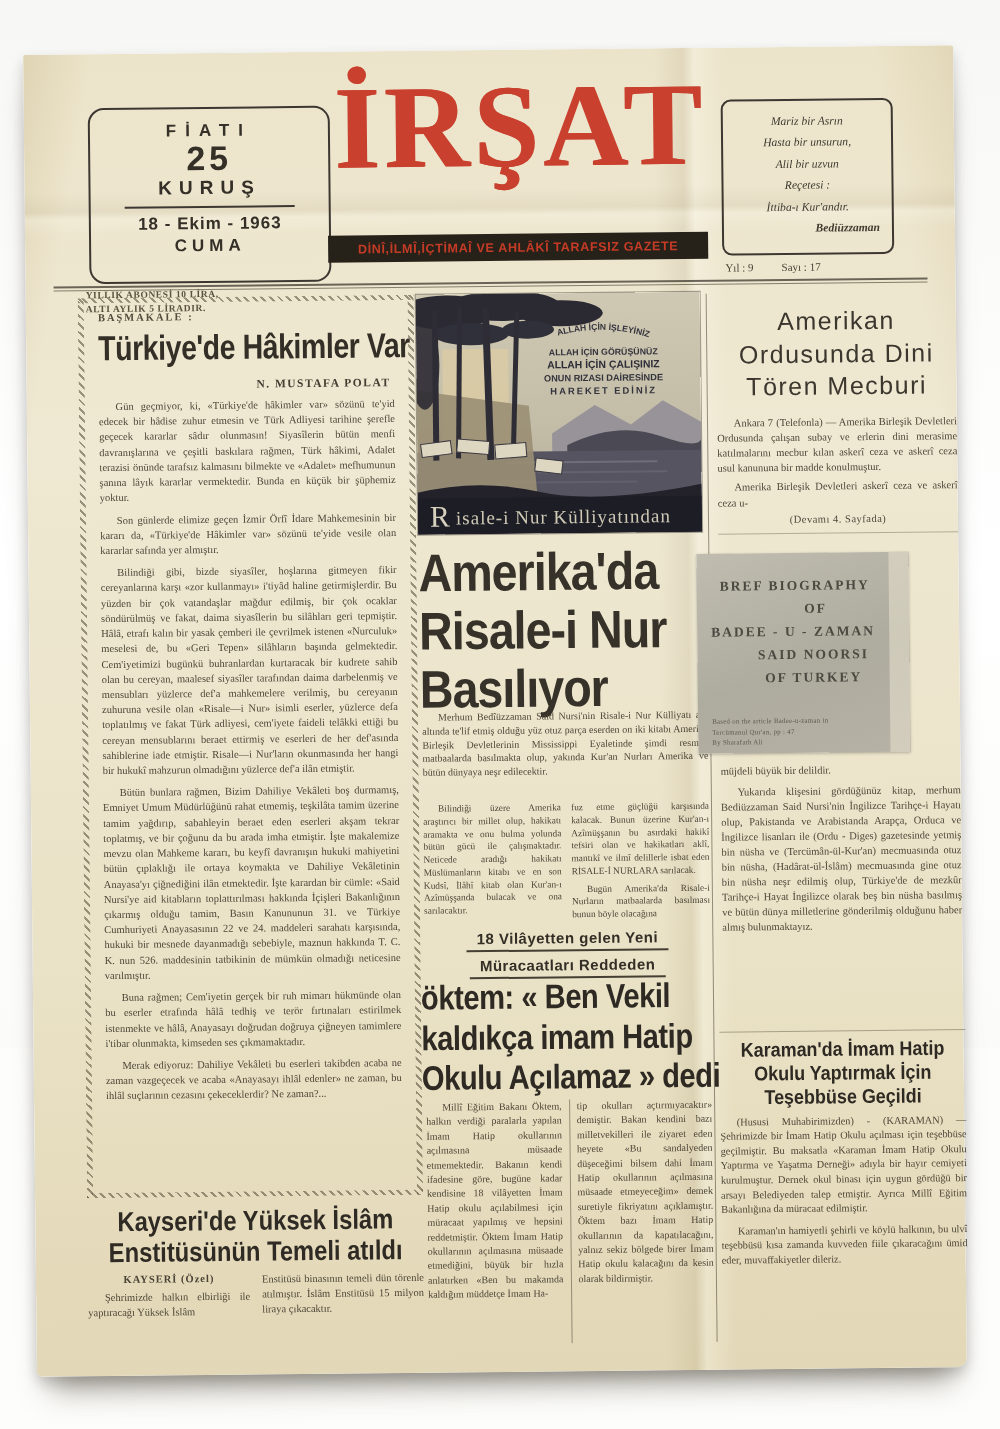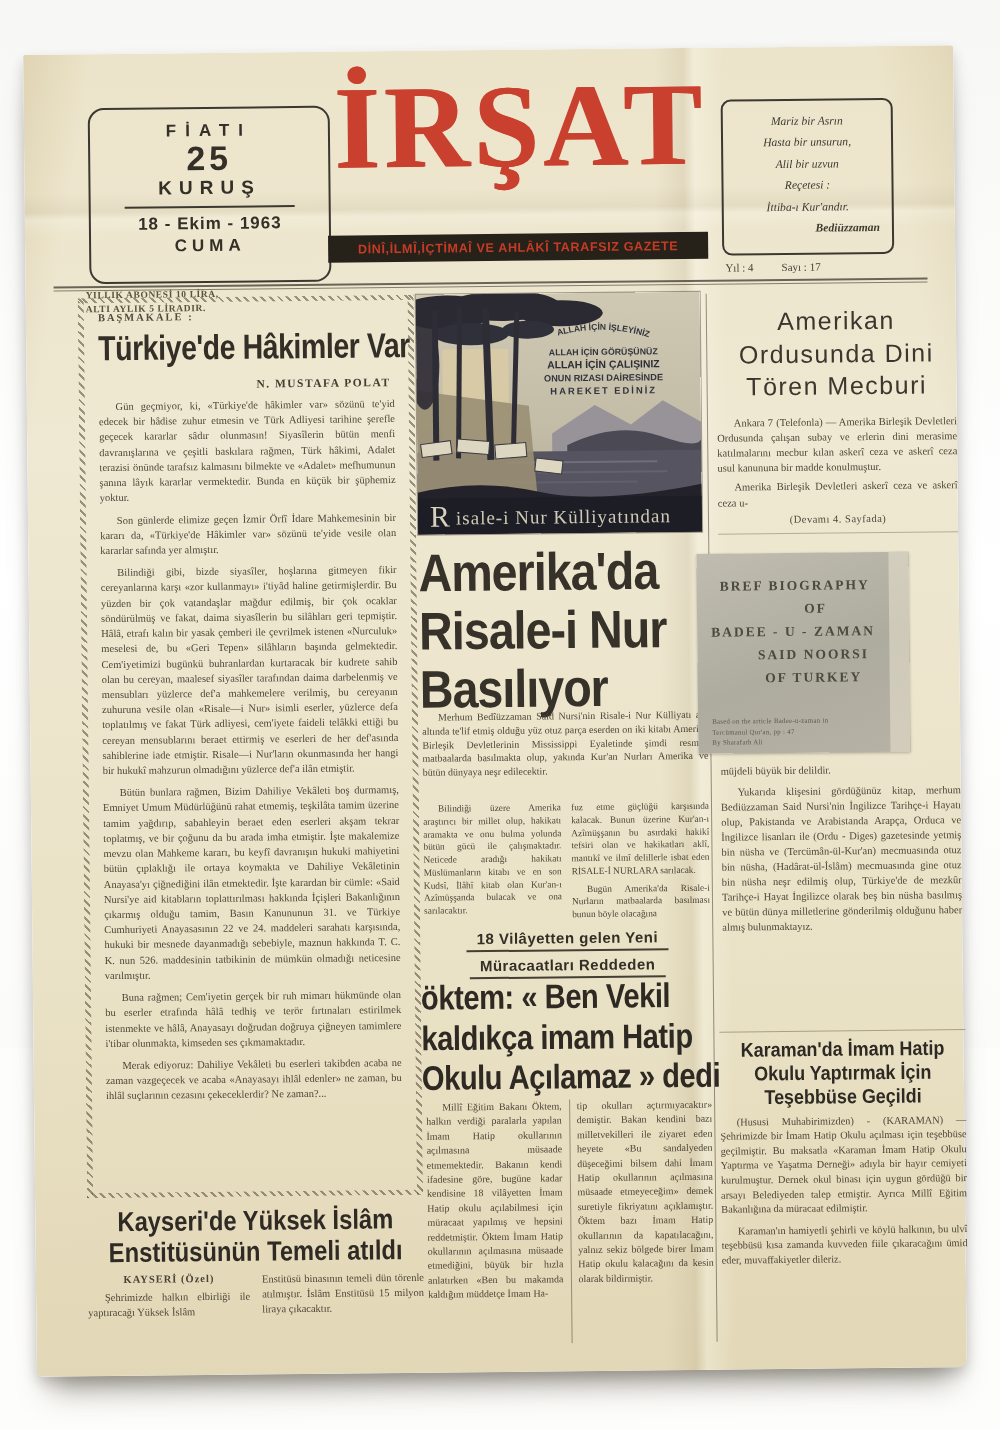--- a/index.html
+++ b/index.html
@@ -129,21 +129,21 @@
     </div>
     <div class="abs motto-box">
       <div>Mariz bir Asrın</div>
       <div>Hasta bir unsurun,</div>
       <div>Alil bir uzvun</div>
       <div>Reçetesi :</div>
       <div>İttiba-ı Kur'andır.</div>
       <div class="sig">Bediüzzaman</div>
     </div>
     <div class="abs issue-line">
-      <span>Yıl : 4</span>
+      <span>Yıl : 9</span>
       <span>Sayı : 17</span>
     </div>
     <div class="abs header-rule"></div>
     <div class="abs col-rule"></div>
 
     <div class="abs editorial-box">
       <div class="hatch l"></div>
       <div class="hatch r"></div>
       <div class="hatch t"></div>
       <div class="hatch b"></div>

